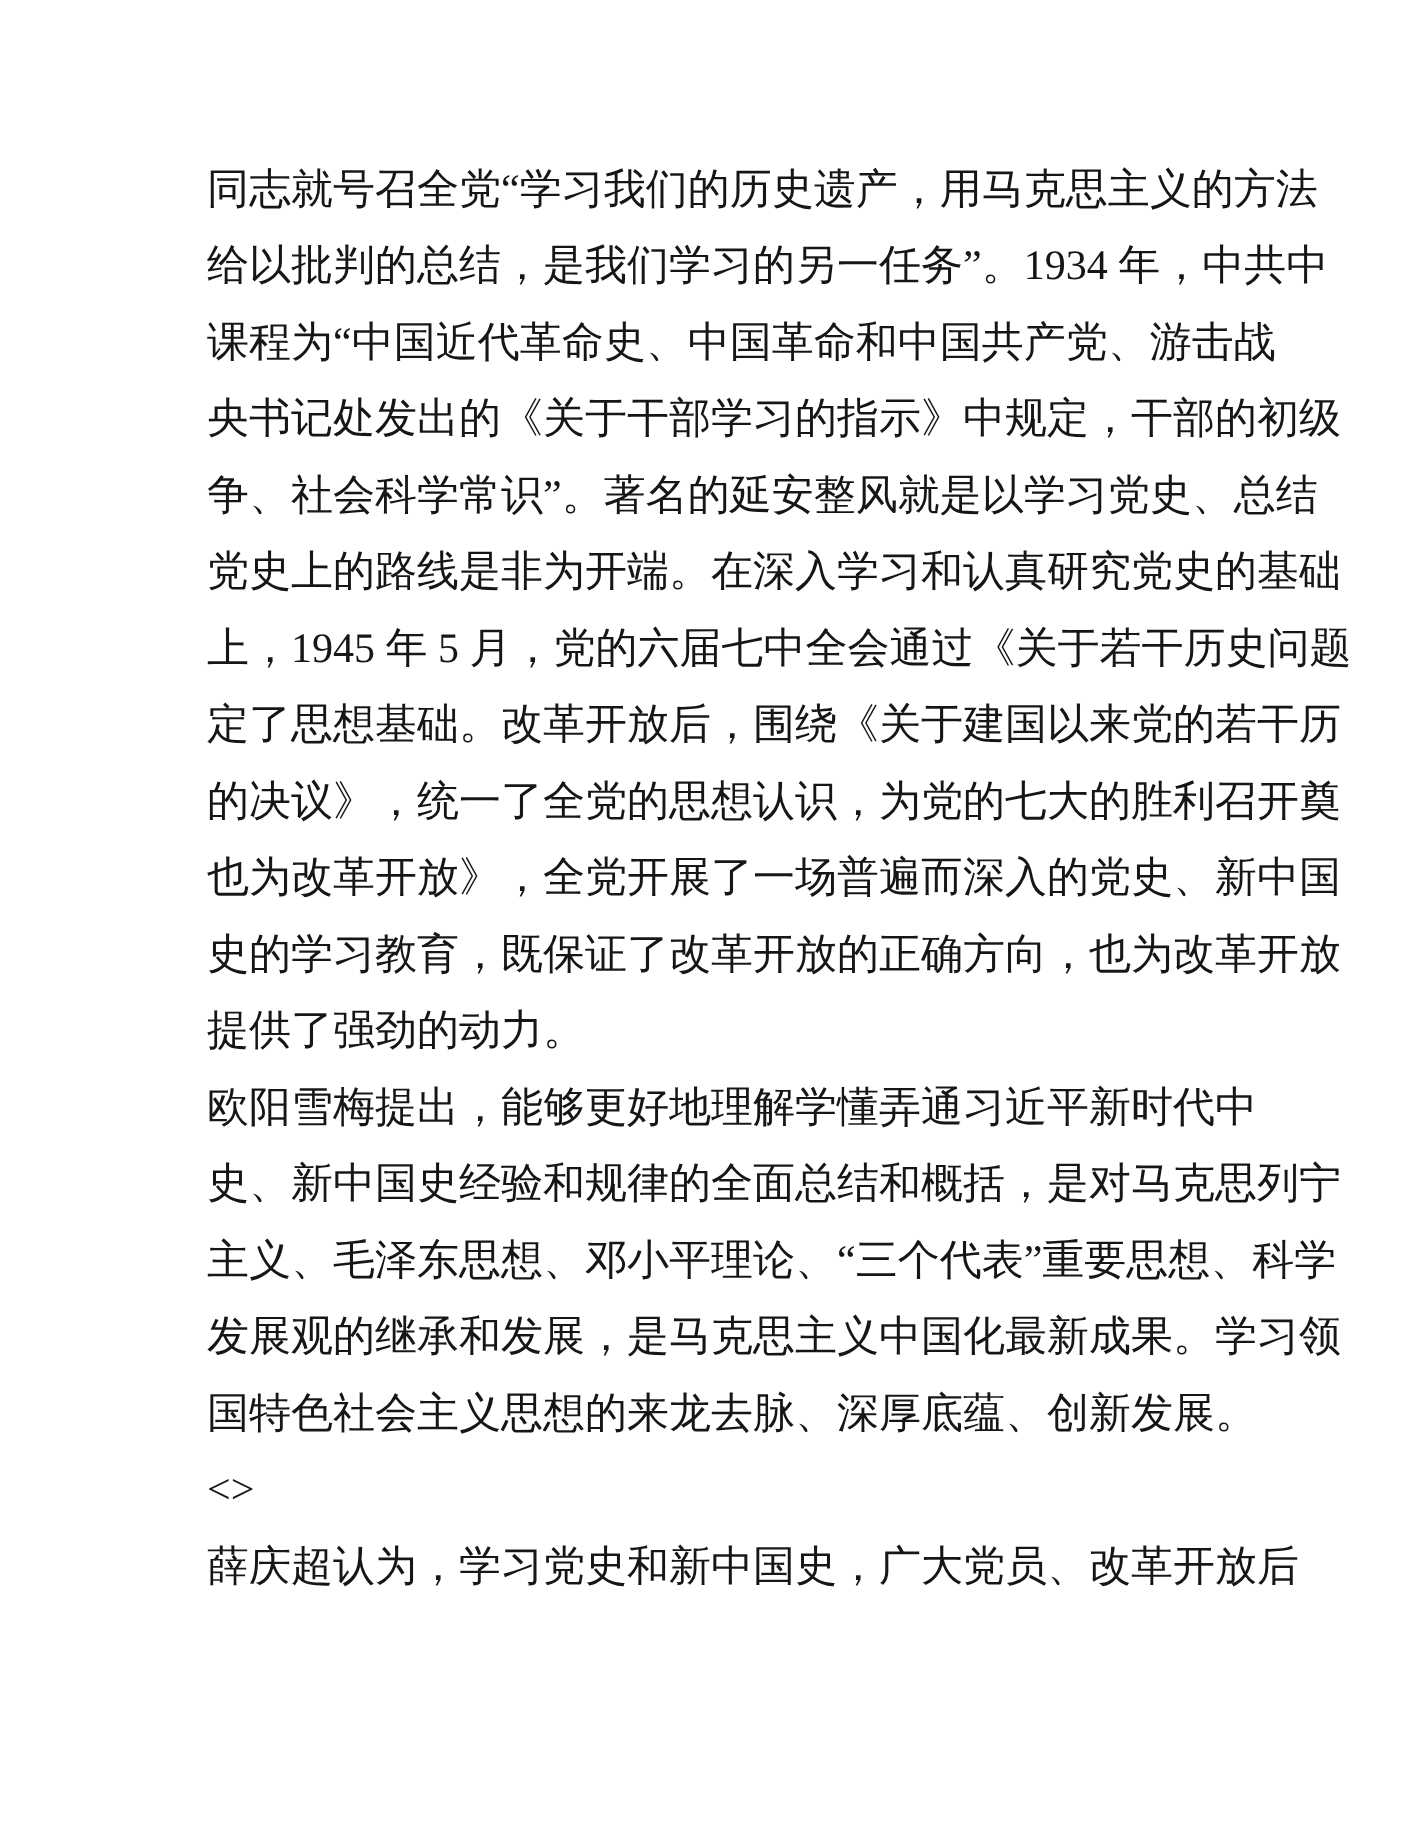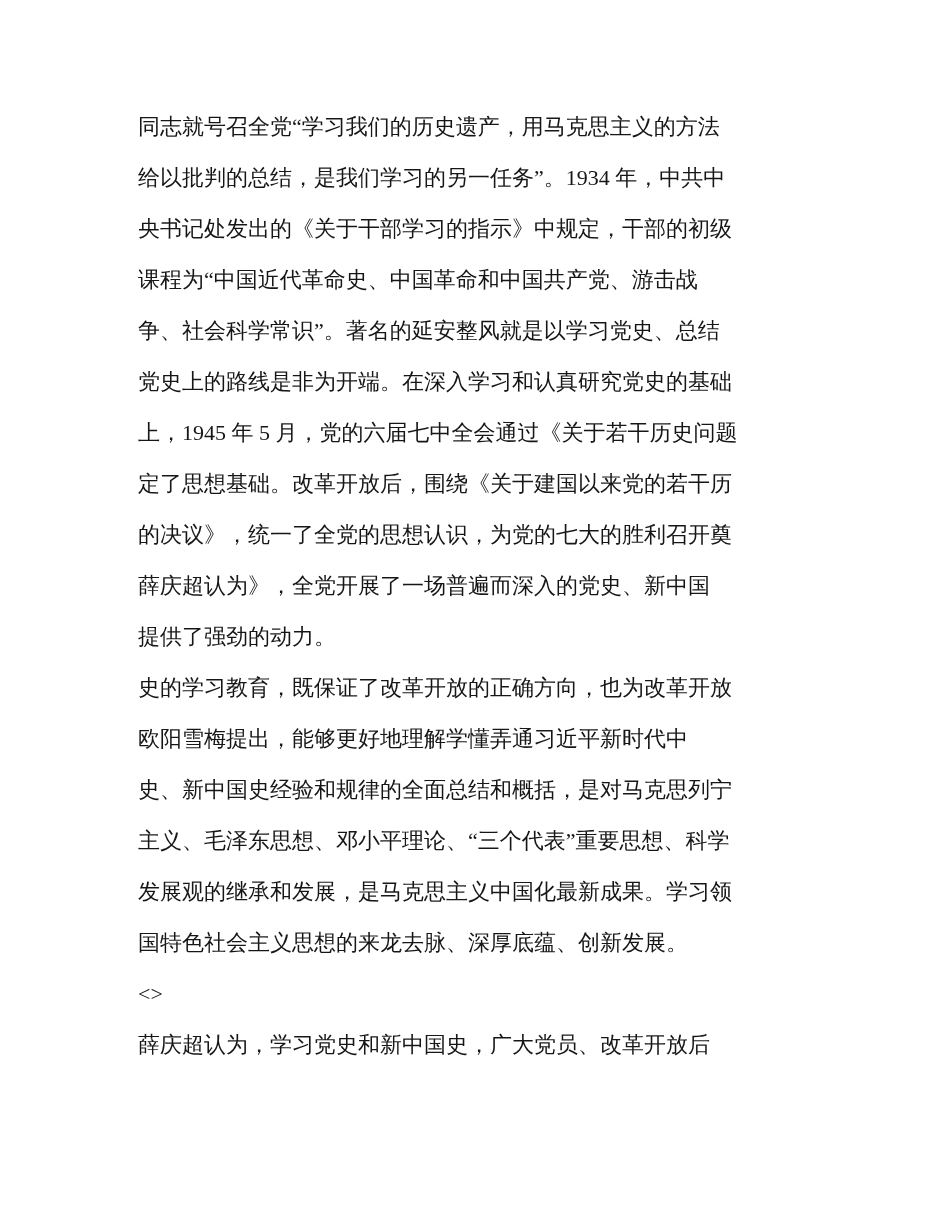--- a/index.html
+++ b/index.html
@@ -18,46 +18,46 @@
     height: 1229px;
     background: #ffffff;
     box-sizing: border-box;
     padding: 101px 138px 0 138px;
   }
   .textblock {
     width: 674px;
     color: #161616;
   }
   .line {
-    font-size: 22px;
+    font-size: 28px;
     line-height: 51px;
     height: 51px;
     white-space: nowrap;
     letter-spacing: 0px;
   }
 </style>
 </head>
 <body>
 
 <div class="page">
   <div class="textblock">
 
     <div class="paragraph">
       <div class="line">同志就号召全党“学习我们的历史遗产，用马克思主义的方法</div>
       <div class="line">给以批判的总结，是我们学习的另一任务”。1934 年，中共中</div>
+      <div class="line">课程为“中国近代革命史、中国革命和中国共产党、游击战</div>
       <div class="line">央书记处发出的《关于干部学习的指示》中规定，干部的初级</div>
-      <div class="line">课程为“中国近代革命史、中国革命和中国共产党、游击战</div>
       <div class="line">争、社会科学常识”。著名的延安整风就是以学习党史、总结</div>
       <div class="line">党史上的路线是非为开端。在深入学习和认真研究党史的基础</div>
       <div class="line">上，1945 年 5 月，党的六届七中全会通过《关于若干历史问题</div>
       <div class="line">定了思想基础。改革开放后，围绕《关于建国以来党的若干历</div>
       <div class="line">的决议》，统一了全党的思想认识，为党的七大的胜利召开奠</div>
-      <div class="line">薛庆超认为》，全党开展了一场普遍而深入的党史、新中国</div>
+      <div class="line">也为改革开放》，全党开展了一场普遍而深入的党史、新中国</div>
+      <div class="line">史的学习教育，既保证了改革开放的正确方向，也为改革开放</div>
       <div class="line">提供了强劲的动力。</div>
-      <div class="line">史的学习教育，既保证了改革开放的正确方向，也为改革开放</div>
     </div>
 
     <div class="paragraph">
       <div class="line">欧阳雪梅提出，能够更好地理解学懂弄通习近平新时代中</div>
       <div class="line">史、新中国史经验和规律的全面总结和概括，是对马克思列宁</div>
       <div class="line">主义、毛泽东思想、邓小平理论、“三个代表”重要思想、科学</div>
       <div class="line">发展观的继承和发展，是马克思主义中国化最新成果。学习领</div>
       <div class="line">国特色社会主义思想的来龙去脉、深厚底蕴、创新发展。</div>
     </div>
 

